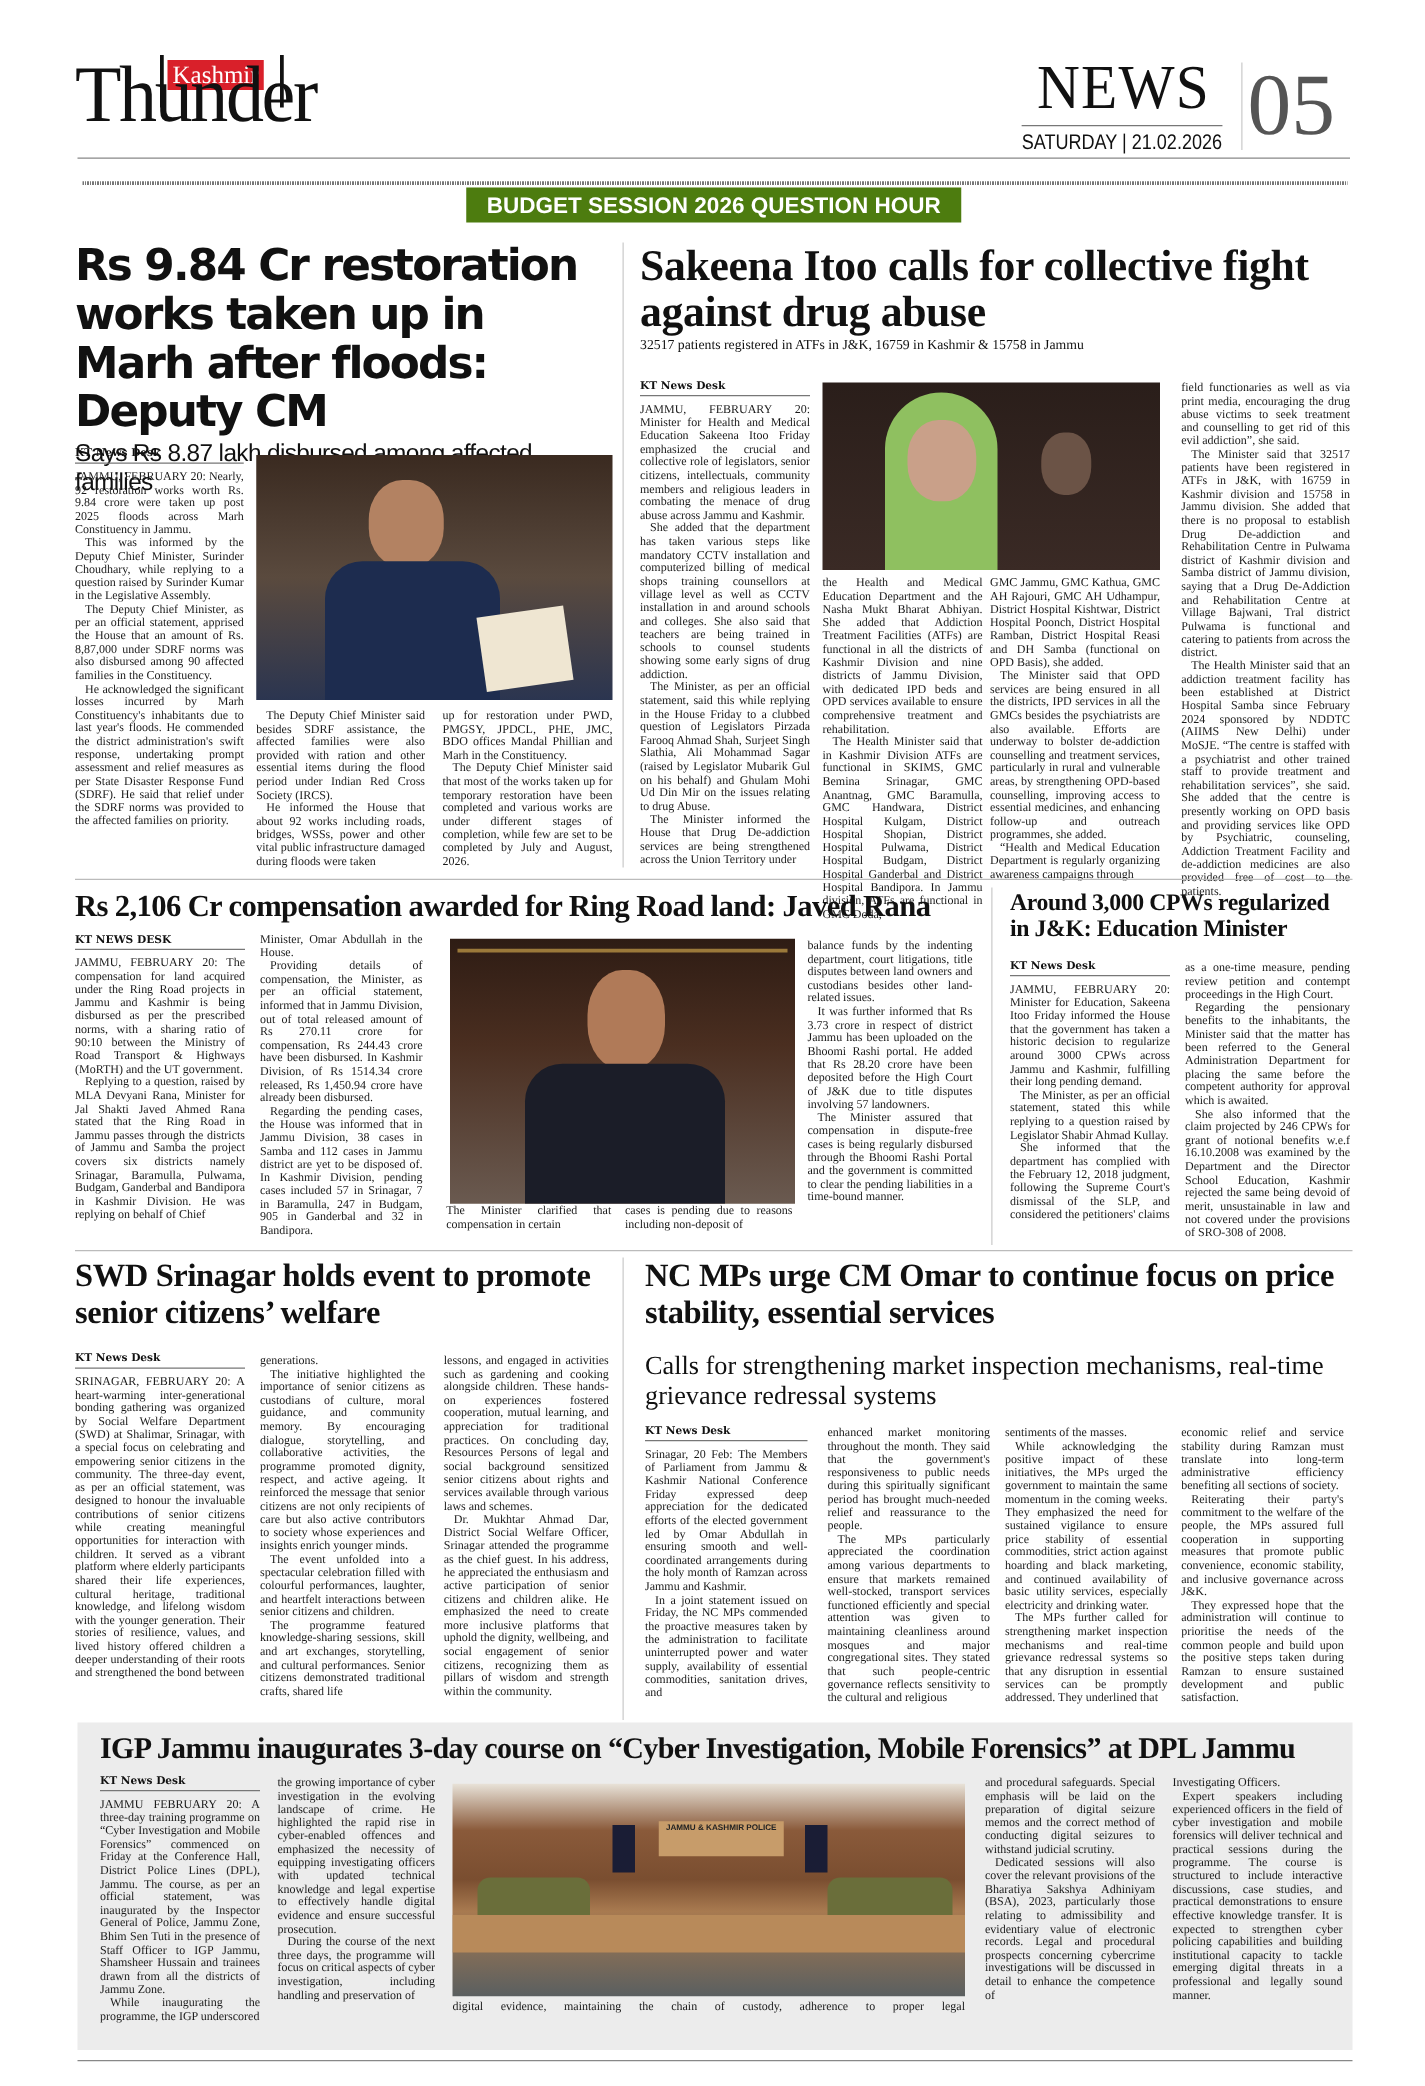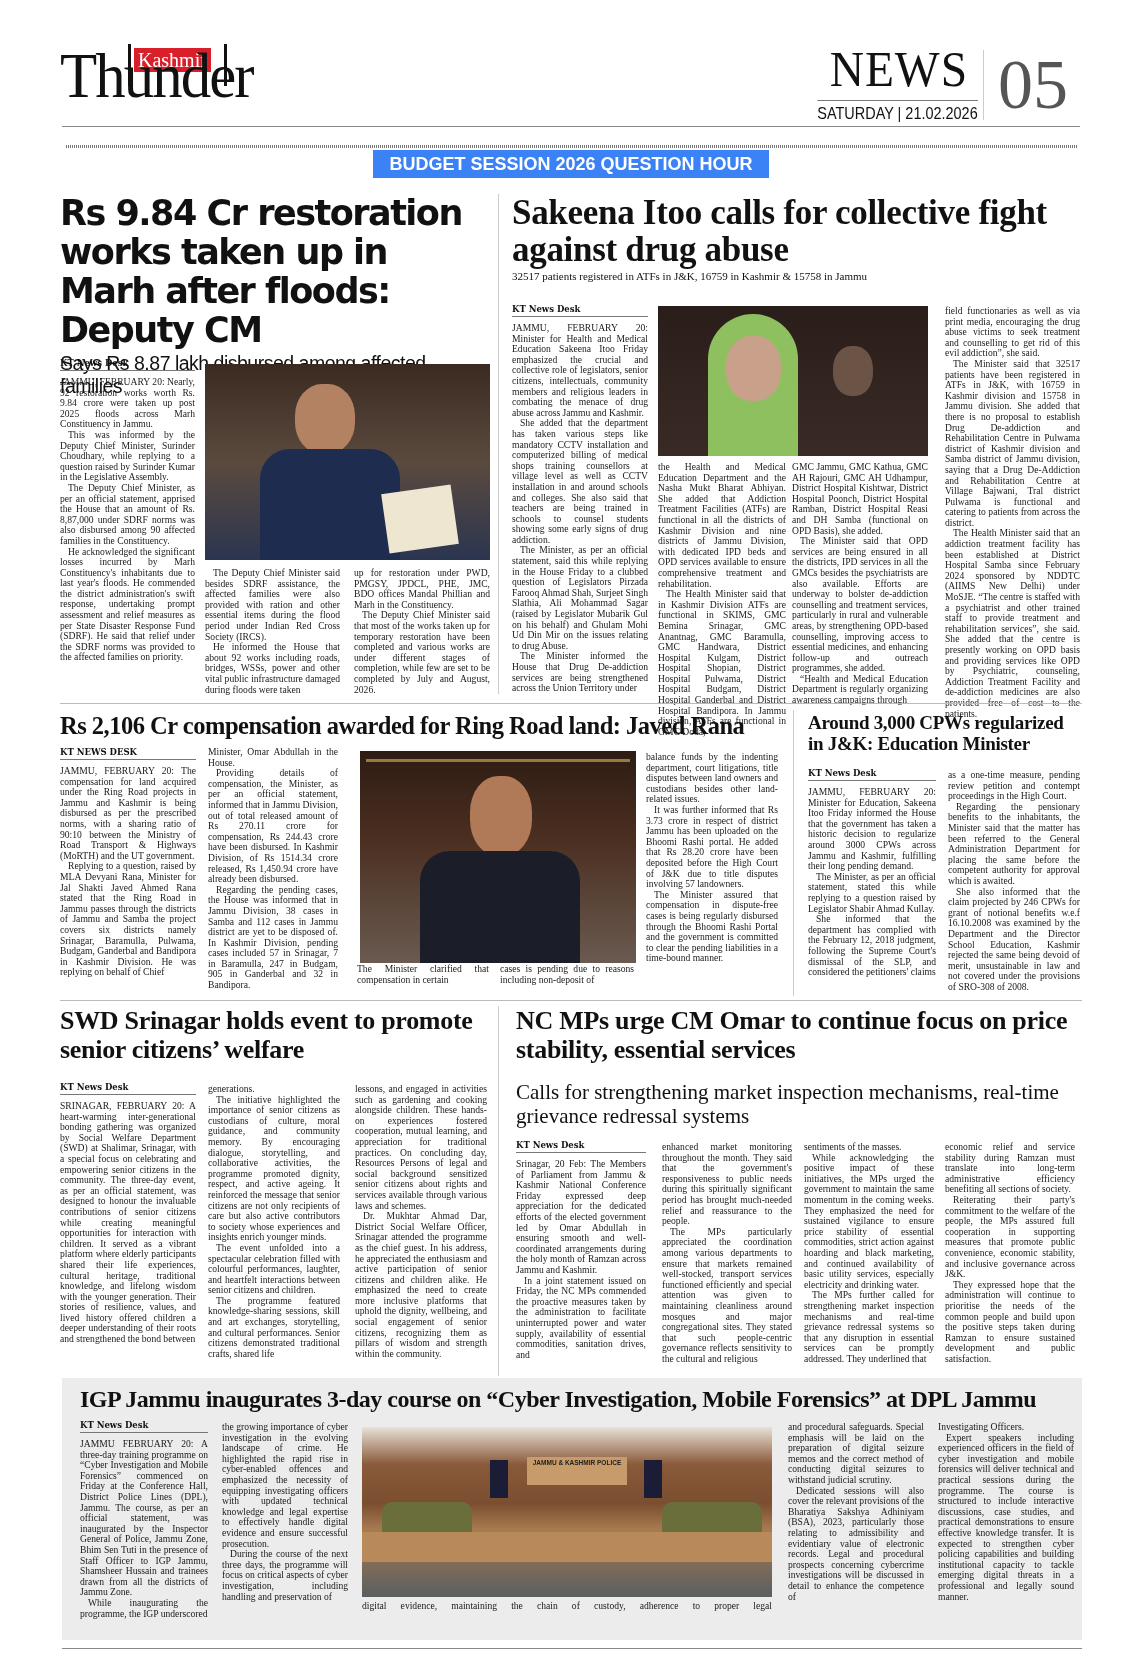--- a/index.html
+++ b/index.html
@@ -4,23 +4,23 @@
 <style>
 *{box-sizing:border-box;margin:0;padding:0}
 body{width:1140px;height:1669px;background:#fff;color:#111;font-family:"DejaVu Serif",serif;position:relative;overflow:hidden}
 .abs{position:absolute}
 .masthead-logo{left:60px;top:44px}
 .kash{position:absolute;left:74px;top:4px;background:#d9202a;color:#fff;font-family:"Liberation Serif",serif;font-size:20px;padding:0 4px;line-height:24px}
 .brk{position:absolute;top:0;width:3px;height:42px;background:#111}
 .thunder{font-family:"Liberation Serif",serif;font-size:64px;line-height:64px;letter-spacing:-2px;font-weight:400;transform:scaleX(0.95);transform-origin:left}
 .news{right:168px;top:44px;font-family:"Liberation Serif",serif;font-size:50px;line-height:50px;letter-spacing:1px;transform:scaleX(0.95)}
 .date{right:162px;top:100px;font-family:"Liberation Sans",sans-serif;font-size:17px;transform:scaleX(0.85);transform-origin:right;border-top:1px solid #777;padding-top:3px}
-.pg{right:72px;top:50px;font-family:"Liberation Serif",serif;font-size:70px;line-height:70px;color:#555;border-left:1px solid #ccc;padding-left:14px}
+.pg{right:72px;top:50px;font-family:"Liberation Serif",serif;font-size:70px;line-height:70px;color:#555;border-left:1px solid #ccc;padding-left:4px}
 .rule{background:#888}
-.budget{left:373px;top:150px;width:396px;height:28px;background:#3b82f6;color:#fff;font-family:"Liberation Sans",sans-serif;font-weight:700;font-size:18px;text-align:center;line-height:28px;transform:scaleX(1)}
+.budget{left:373px;top:150px;width:396px;height:28px;background:#4d7c0f;color:#fff;font-family:"Liberation Sans",sans-serif;font-weight:700;font-size:18px;text-align:center;line-height:28px;transform:scaleX(1)}
 .h-sans{font-family:"DejaVu Sans",sans-serif;font-weight:700;letter-spacing:-1.5px}
 .h-serif{font-family:"DejaVu Serif",serif;font-weight:700;letter-spacing:-1px}
 .desk{font-family:"DejaVu Serif",serif;font-weight:700;font-size:8.5px;border-bottom:1px solid #777;padding-bottom:2px}
 .col{font-family:"Liberation Serif",serif;font-size:9.6px;line-height:10.6px;text-align:justify;color:#1a1a1a}
 .col p{text-indent:8px}
 .col p.first{text-indent:0}
 .photo{background:#444;overflow:hidden}
 .divider{background:#bbb;height:1px}
 .vdiv{background:#ccc;width:1px}
 .graybox{background:#ececec}

